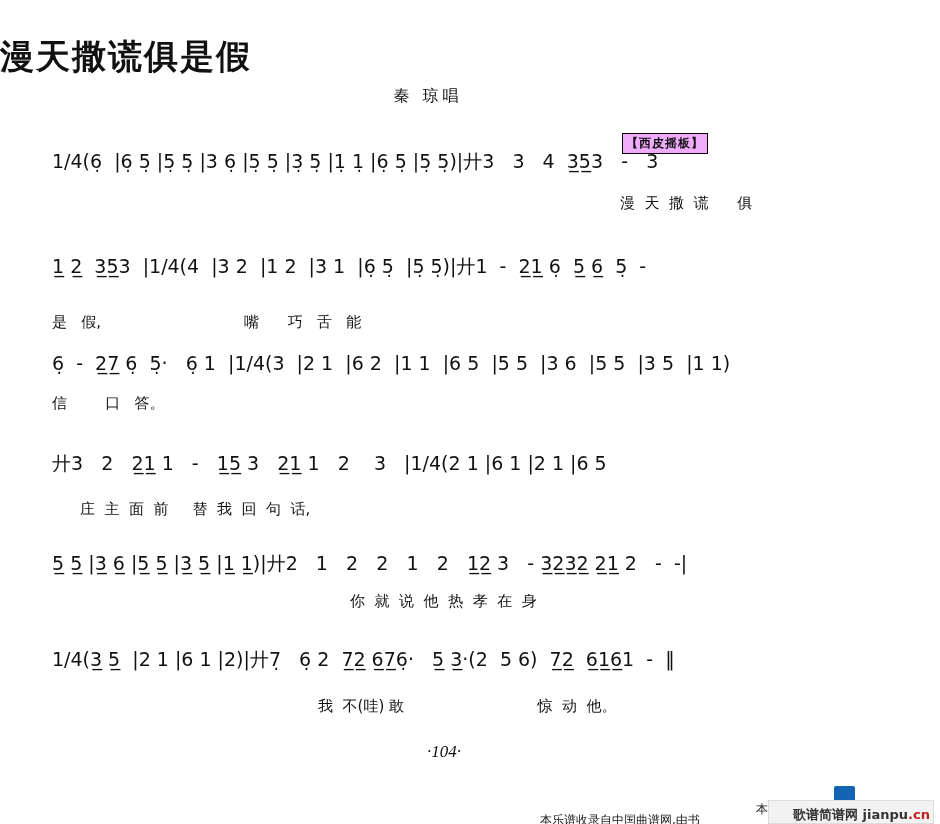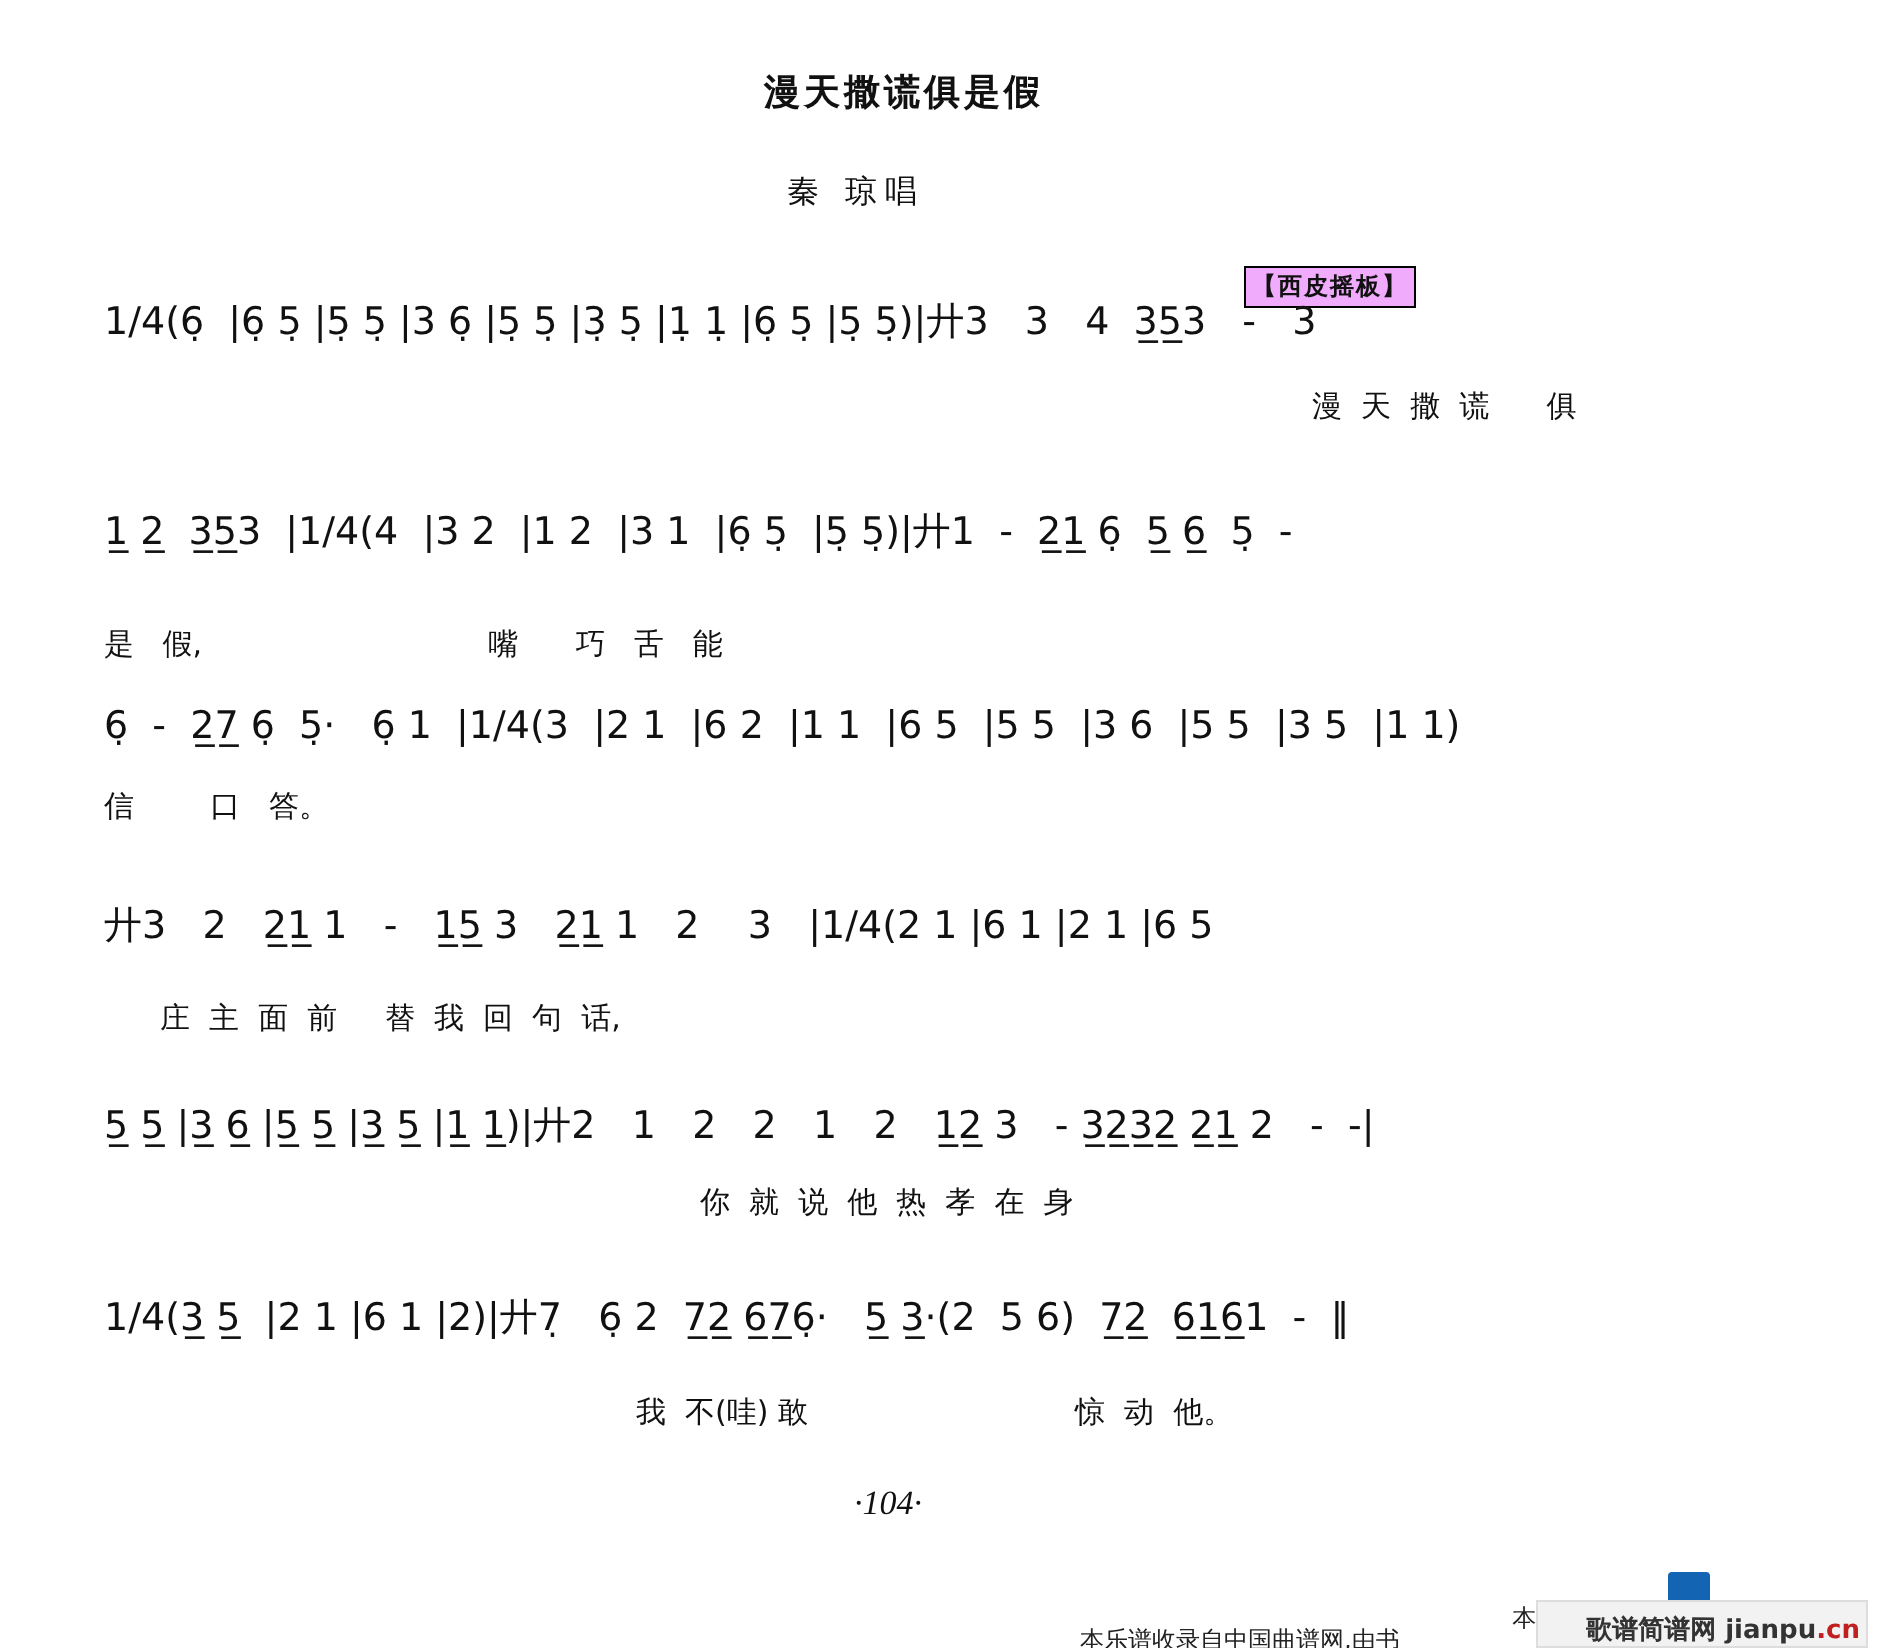--- a/index.html
+++ b/index.html
@@ -7,22 +7,22 @@
     width:940px;height:824px;
     background:#ffffff;
     font-family:"Liberation Serif", serif;
     color:#111;
     position:relative;
     overflow:hidden;
   }
   .page{position:relative;width:940px;height:824px;}
 
   .title{
-    position:absolute;top:34px;left:0;width:904px;text-align:center;
-    font-size:18px;font-weight:bold;letter-spacing:2px;
+    position:absolute;top:34px;left:0;width:904px;
+    font-size:34px;font-weight:bold;letter-spacing:2px;
     font-family:"DejaVu Sans", sans-serif;
   }
   .byline{
     position:absolute;top:86px;left:0;width:940px;text-align:center;
     font-size:16px;letter-spacing:4px;
     font-family:"DejaVu Sans", sans-serif;
     transform:translateX(-42px);
   }
 
   .banner{
@@ -101,21 +101,21 @@
 <div class="page">
 
   <div class="title">漫天撒谎俱是假</div>
   <div class="byline">秦  琼唱</div>
 
   <div class="banner" style="top:133px;left:622px;">【西皮摇板】</div>
 
   <div class="staffline" style="top:150px;">
     <div class="notes">1/4(6̣  |6̣ 5̣ |5̣ 5̣ |3 6̣ |5̣ 5̣ |3̣ 5̣ |1̣ 1̣ |6̣ 5̣ |5̣ 5̣)|廾3   3   4  3̲5̲3   -   3</div>
   </div>
-  <div class="lyrics" style="top:194px;left:620px;margin-left:36px;">漫  天  撒  谎      俱</div>
+  <div class="lyrics" style="top:194px;left:620px;">漫  天  撒  谎      俱</div>
 
   <div class="staffline" style="top:255px;">
     <div class="notes">1̲ 2̲  3̲5̲3  |1/4(4  |3 2  |1 2  |3 1  |6̣ 5̣  |5̣ 5̣)|廾1  -  2̲1̲ 6̣  5̲ 6̲  5̣  -</div>
   </div>
   <div class="lyrics" style="top:282px;left:52px;margin-top:31px;">是   假,                              嘴      巧   舌   能</div>
 
   <div class="staffline" style="top:352px;">
     <div class="notes">6̣  -  2̲7̲ 6̣  5̣·   6̣ 1  |1/4(3  |2 1  |6 2  |1 1  |6 5  |5 5  |3 6  |5 5  |3 5  |1 1)</div>
   </div>
   <div class="lyrics" style="top:394px;left:52px;">信        口   答。</div>

